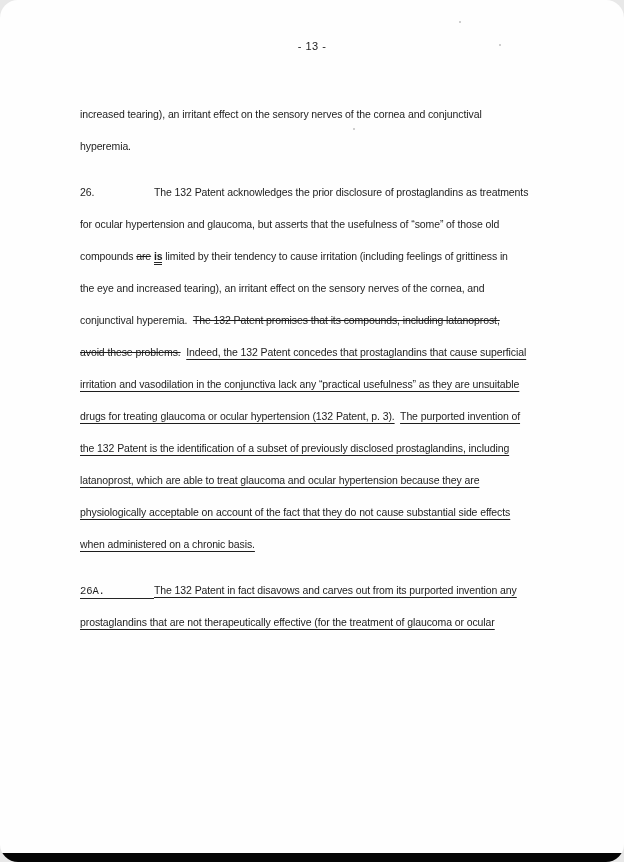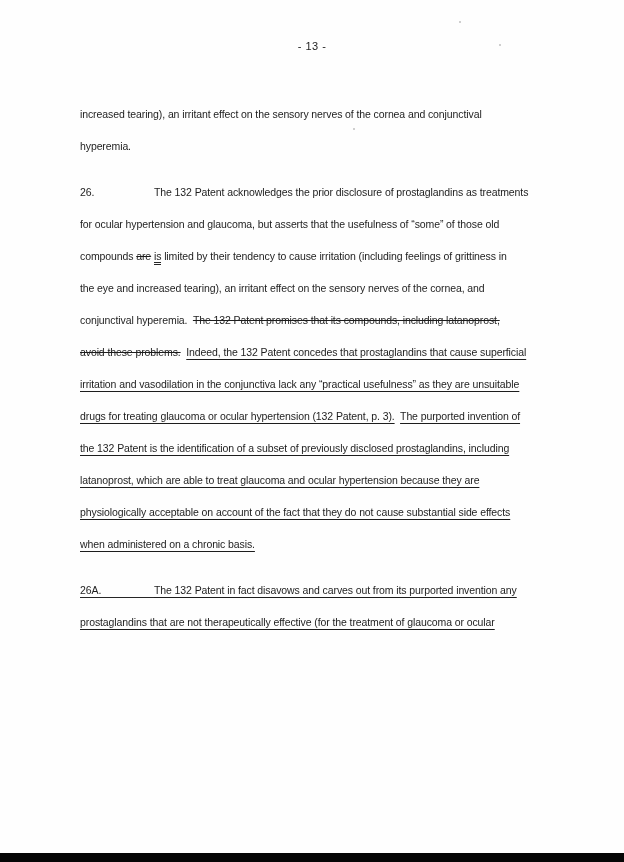--- a/index.html
+++ b/index.html
@@ -8,20 +8,21 @@
     background: #e8e8e8;
   }
   .page {
     position: relative;
     width: 624px;
     height: 862px;
     background: #fefefe;
     overflow: hidden;
     font-family: "Liberation Sans", sans-serif;
     color: #1d1d1d;
+    border-radius: 18px;
   }
   .pageno {
     position: absolute;
     top: 40px;
     left: 0;
     width: 100%;
     text-align: center;
     font-size: 11px;
     letter-spacing: 0.5px;
     color: #222;
@@ -42,33 +43,35 @@
     white-space: pre-wrap;
   }
   .pnum {
     display: inline-block;
     width: 74px;
     line-height: 1.2;
     vertical-align: baseline;
   }
   .pnum-u {
     border-bottom: 1.4px solid #262626;
+    font-family: Liberation Mono, monospace;
   }
   .seg-normal {}
   .seg-strike {
     text-decoration: line-through;
     text-decoration-thickness: 1px;
   }
   .seg-insert {
     text-decoration: underline;
     text-decoration-thickness: 1px;
     text-underline-offset: 2.5px;
   }
   .seg-insert-double {
     border-bottom: 3px double #262626;
+    font-weight: bold;
   }
   .edge-bar {
     position: absolute;
     left: 0;
     bottom: 0;
     width: 100%;
     height: 9px;
     background: #050505;
   }
   .speck {

